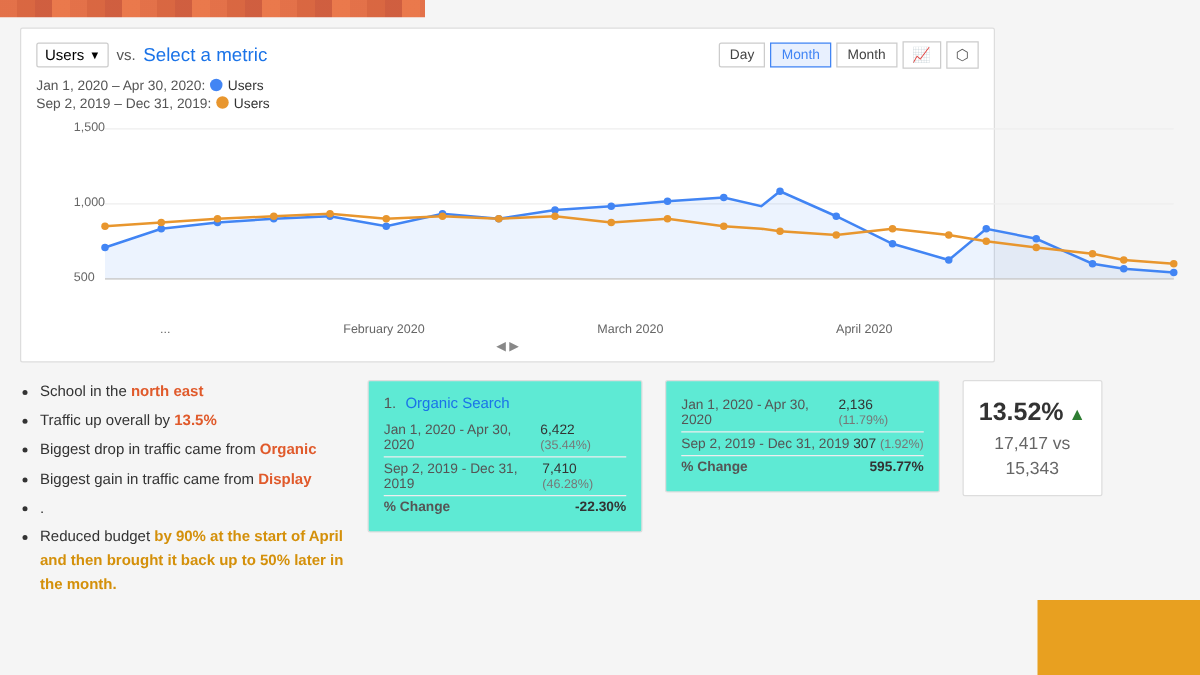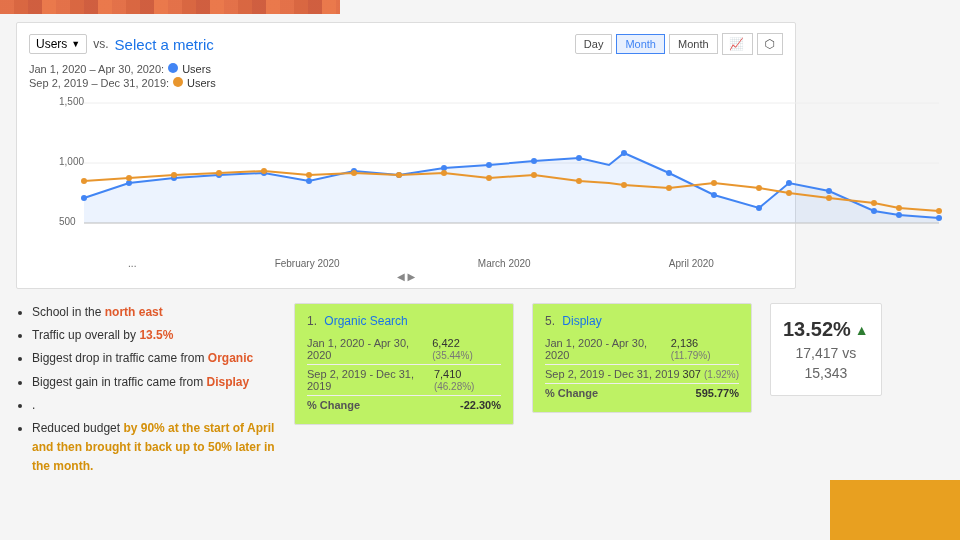--- a/index.html
+++ b/index.html
@@ -173,21 +173,21 @@
     .bullets ul li {
       margin-bottom: 4px;
     }
     .red-bold { color: #e05a2b; font-weight: bold; }
     .orange-bold { color: #e05a2b; font-weight: bold; }
     .highlight-bold { color: #d4900a; font-weight: bold; }
 
     
     .data-card {
       flex: 0 0 220px;
-      background: #bef264;
+      background: #5eead4;
       border: 1px solid #ddd;
       border-radius: 2px;
       padding: 10px 12px;
       font-size: 11px;
     }
     .data-card-title {
       color: #1a73e8;
       font-size: 12px;
       margin-bottom: 6px;
     }
@@ -427,24 +427,20 @@
         <span class="date-label">Sep 2, 2019 - Dec 31, 2019</span>
         <span class="value">7,410 <span class="sub">(46.28%)</span></span>
       </div>
       <div class="data-row">
         <span class="data-row-label">% Change</span>
         <span class="data-row-value">-22.30%</span>
       </div>
     </div>
 
     <div class="data-card">
-      <div class="data-card-title">
-        <span class="num">5.</span>
-        <span>Display</span>
-      </div>
       <div class="data-row">
         <span class="date-label">Jan 1, 2020 - Apr 30, 2020</span>
         <span class="value">2,136 <span class="sub">(11.79%)</span></span>
       </div>
       <div class="data-row">
         <span class="date-label">Sep 2, 2019 - Dec 31, 2019</span>
         <span class="value">307 <span class="sub">(1.92%)</span></span>
       </div>
       <div class="data-row">
         <span class="data-row-label">% Change</span>

